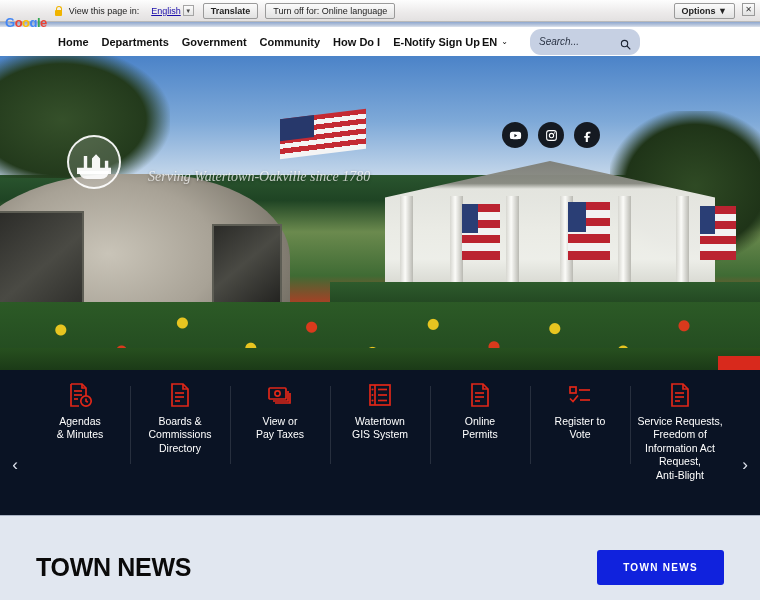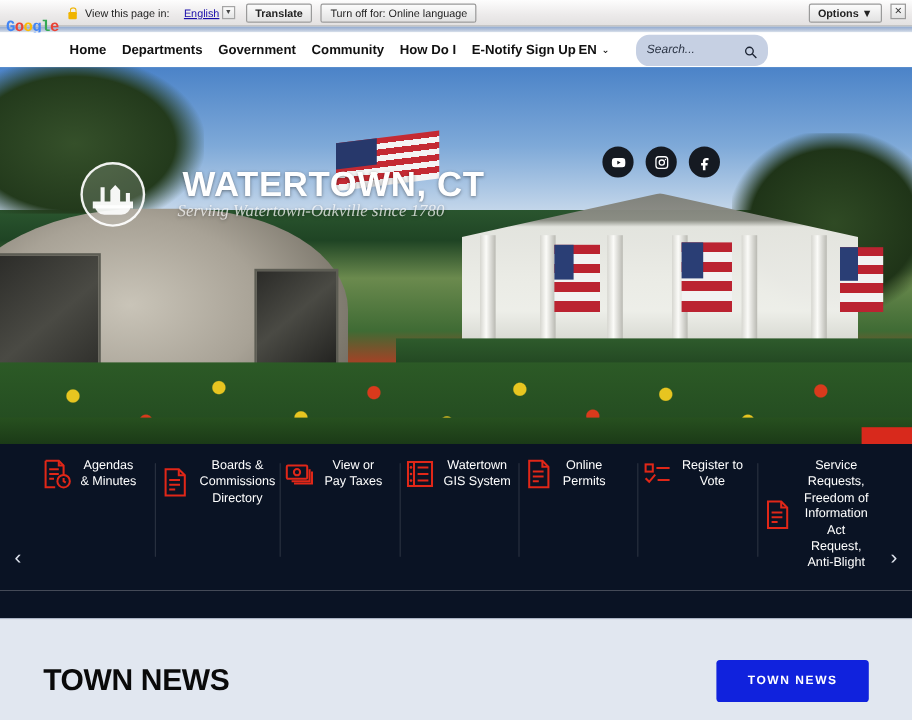--- a/index.html
+++ b/index.html
@@ -13,21 +13,21 @@
   
   .gt-bar {
     height: 22px; width: 100%;
     background: linear-gradient(#fdfdfd, #eceaea 60%, #e3e1e1);
     border-bottom: 1px solid #b9b9b9;
     display: flex; align-items: center;
     padding: 0 5px;
     font-size: 9px; color: #222;
     position: relative;
   }
-  .g-logo { font-size: 13px; font-weight: bold; letter-spacing: -0.5px; margin-right: 7px; font-family: Liberation Mono, monospace; margin-top: 23px; }
+  .g-logo { font-size: 13px; font-weight: bold; letter-spacing: -0.5px; margin-right: 7px; font-family: Liberation Sans, sans-serif; margin-top: 23px; }
   .g-logo span:nth-child(1){color:#4285F4}
   .g-logo span:nth-child(2){color:#EA4335}
   .g-logo span:nth-child(3){color:#FBBC05}
   .g-logo span:nth-child(4){color:#4285F4}
   .g-logo span:nth-child(5){color:#34A853}
   .g-logo span:nth-child(6){color:#EA4335}
   .gt-lock { width:9px;height:10px;margin-right:6px;position:relative;flex:none; }
   .gt-lock::before{content:"";position:absolute;left:1px;top:4px;width:7px;height:6px;background:#f0b400;border-radius:1px;}
   .gt-lock::after{content:"";position:absolute;left:2.5px;top:0.5px;width:4px;height:5px;border:1.4px solid #f0b400;border-bottom:none;border-radius:3px 3px 0 0;}
   .gt-text { margin-right: 12px; }
@@ -169,21 +169,21 @@
     width:100%;height:122px;background:#0a1324;
     display:flex;align-items:flex-start;position:relative;
     padding-top:12px;
   }
   .qarrow {
     width:30px;align-self:center;text-align:center;color:#dfe4ee;font-size:17px;cursor:pointer;flex:none;
     margin-top:56px;
   }
   .qitems { flex:1;display:flex;align-items:flex-start;height:100%; }
   .qitem {
-    flex:1;display:flex;flex-direction:row;align-items:center;gap:7px;
+    flex:1;display:flex;flex-direction:column;align-items:center;gap:7px;
     padding:0 4px;cursor:pointer;position:relative;
   }
   .qitem + .qitem::before {
     content:"";position:absolute;left:0;top:4px;height:78px;width:1px;background:rgba(255,255,255,0.12);
   }
   .qicon { width:26px;height:26px;flex:none; }
   .qicon svg { width:100%;height:100%;fill:none;stroke:#e02718;stroke-width:1.7; }
   .qlabel {
     font-size:10.5px;color:#ffffff;text-align:center;line-height:1.28;font-weight:500;
     white-space:pre-line;
@@ -266,21 +266,20 @@
 
   <div class="rock"></div>
   <div class="plaque" style="left:-8px;top:155px;width:92px;height:140px"></div>
   <div class="plaque" style="left:212px;top:168px;width:70px;height:88px"></div>
 
   <div class="hedge"></div>
   <div class="flowers"></div>
   <div class="lawn"></div>
 
   <div class="seal"></div>
-  <div class="hero-title">WATERTOWN, CT</div>
   <div class="hero-sub">Serving Watertown-Oakville since 1780</div>
 
   <div class="socials">
     <div class="soc">
       <svg viewBox="0 0 24 24">
           <path d="M22 7.5a3 3 0 0 0-2.1-2.1C18.1 5 12 5 12 5s-6.1 0-7.9.4A3 3 0 0 0 2 7.5 31 31 0 0 0 1.6 12 31 31 0 0 0 2 16.5a3 3 0 0 0 2.1 2.1C5.9 19 12 19 12 19s6.1 0 7.9-.4a3 3 0 0 0 2.1-2.1A31 31 0 0 0 22.4 12 31 31 0 0 0 22 7.5zM10 15V9l5.2 3z"></path>
         </svg>
     </div>
     <div class="soc">
       <svg viewBox="0 0 24 24">

